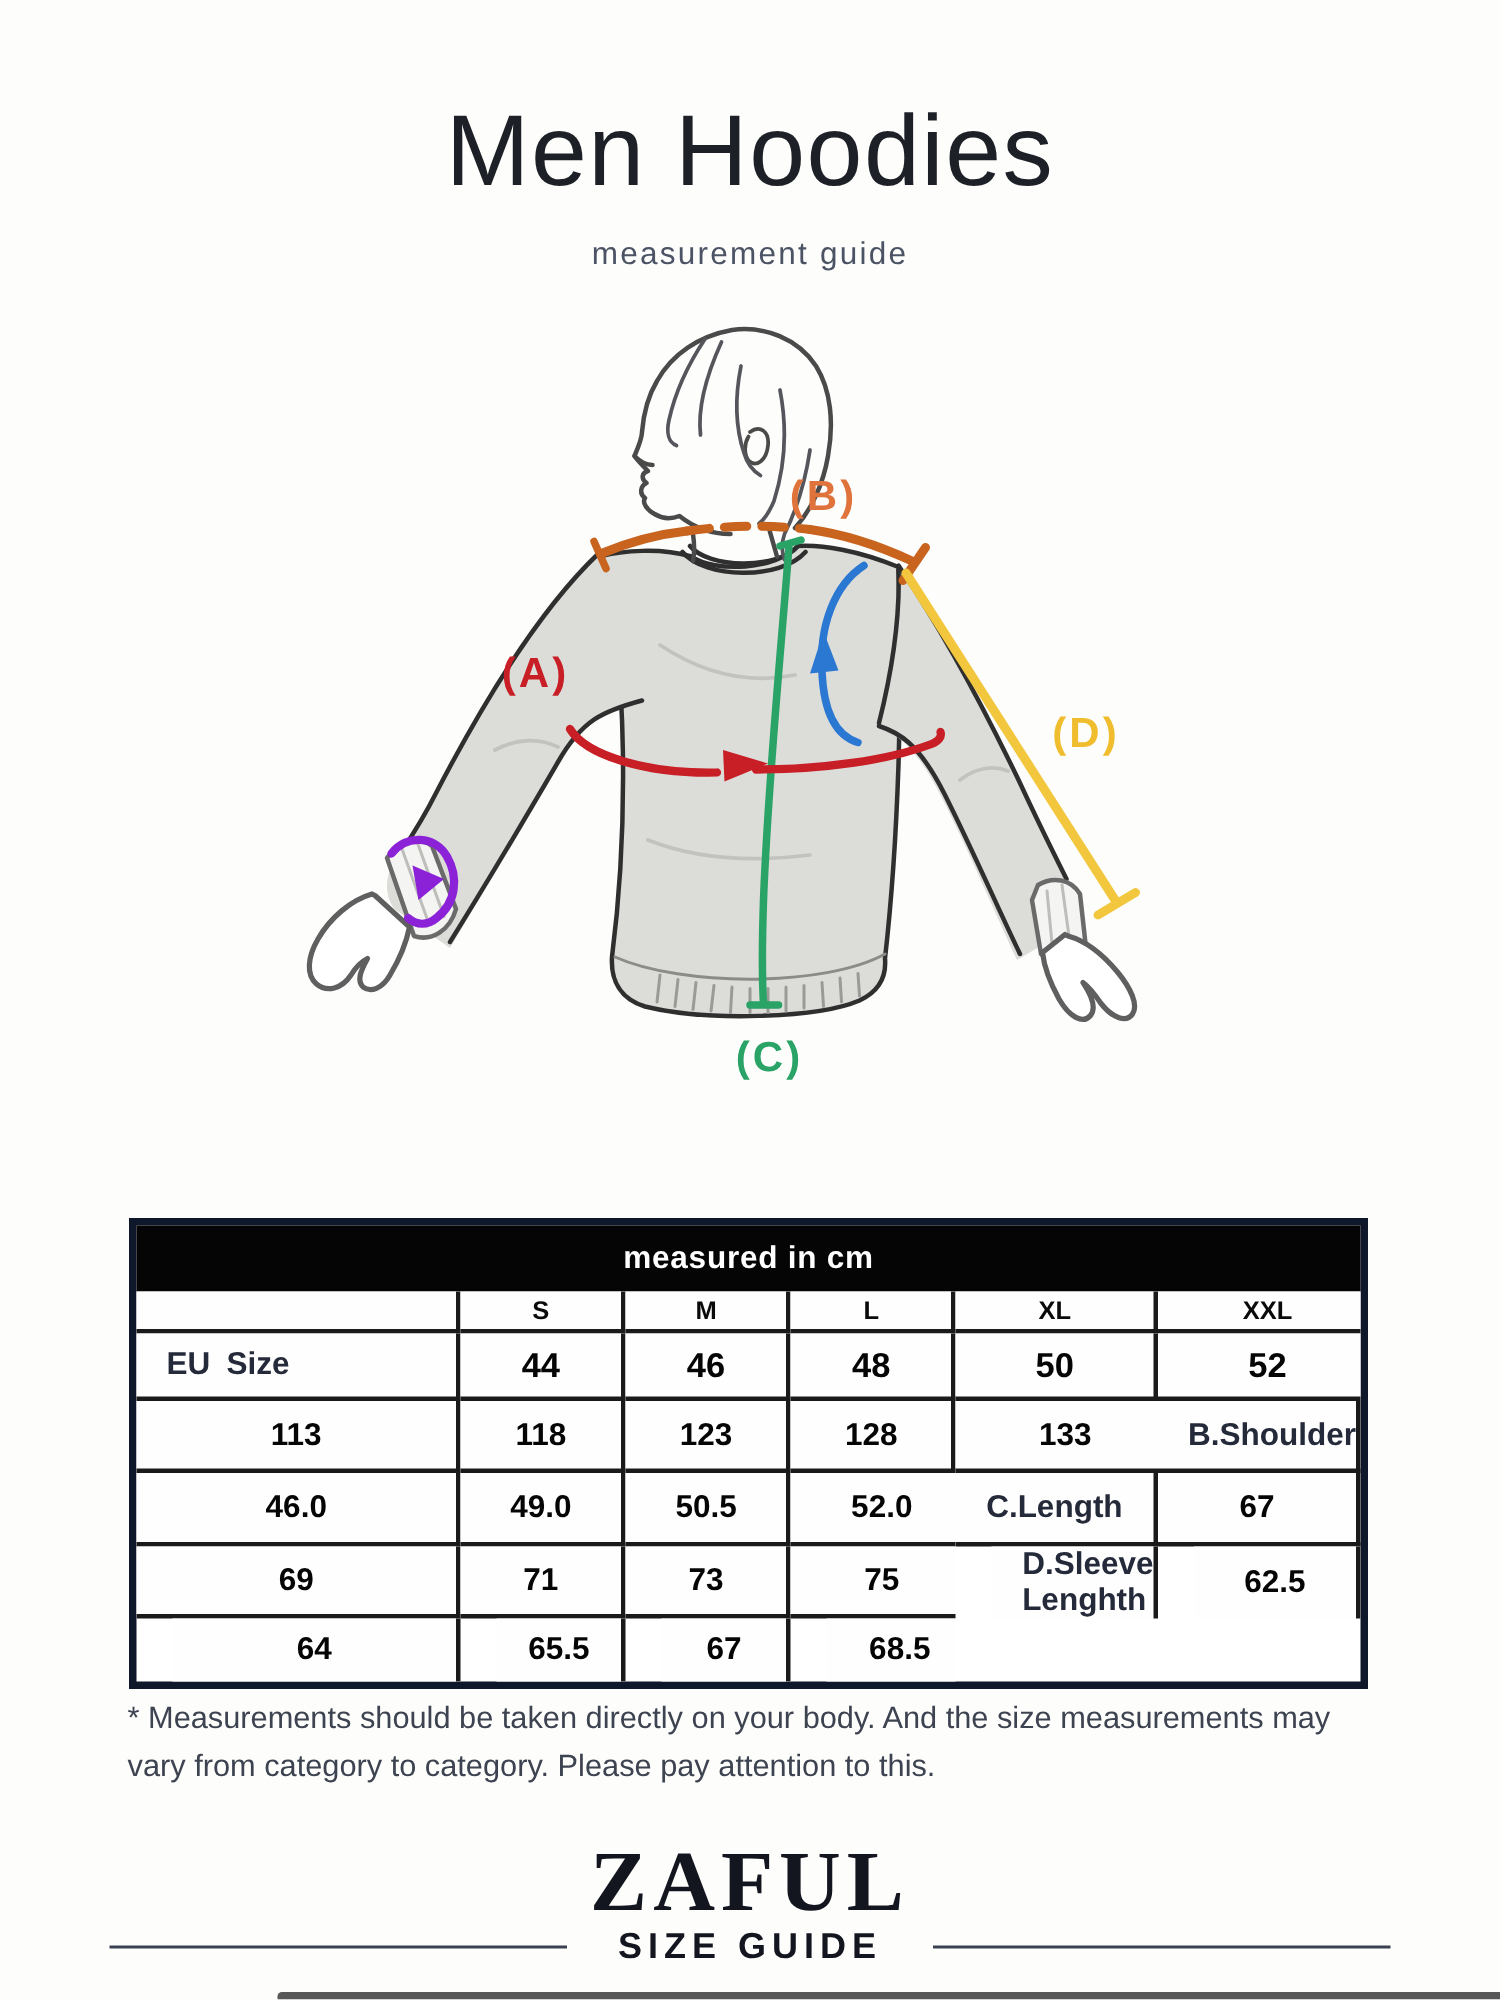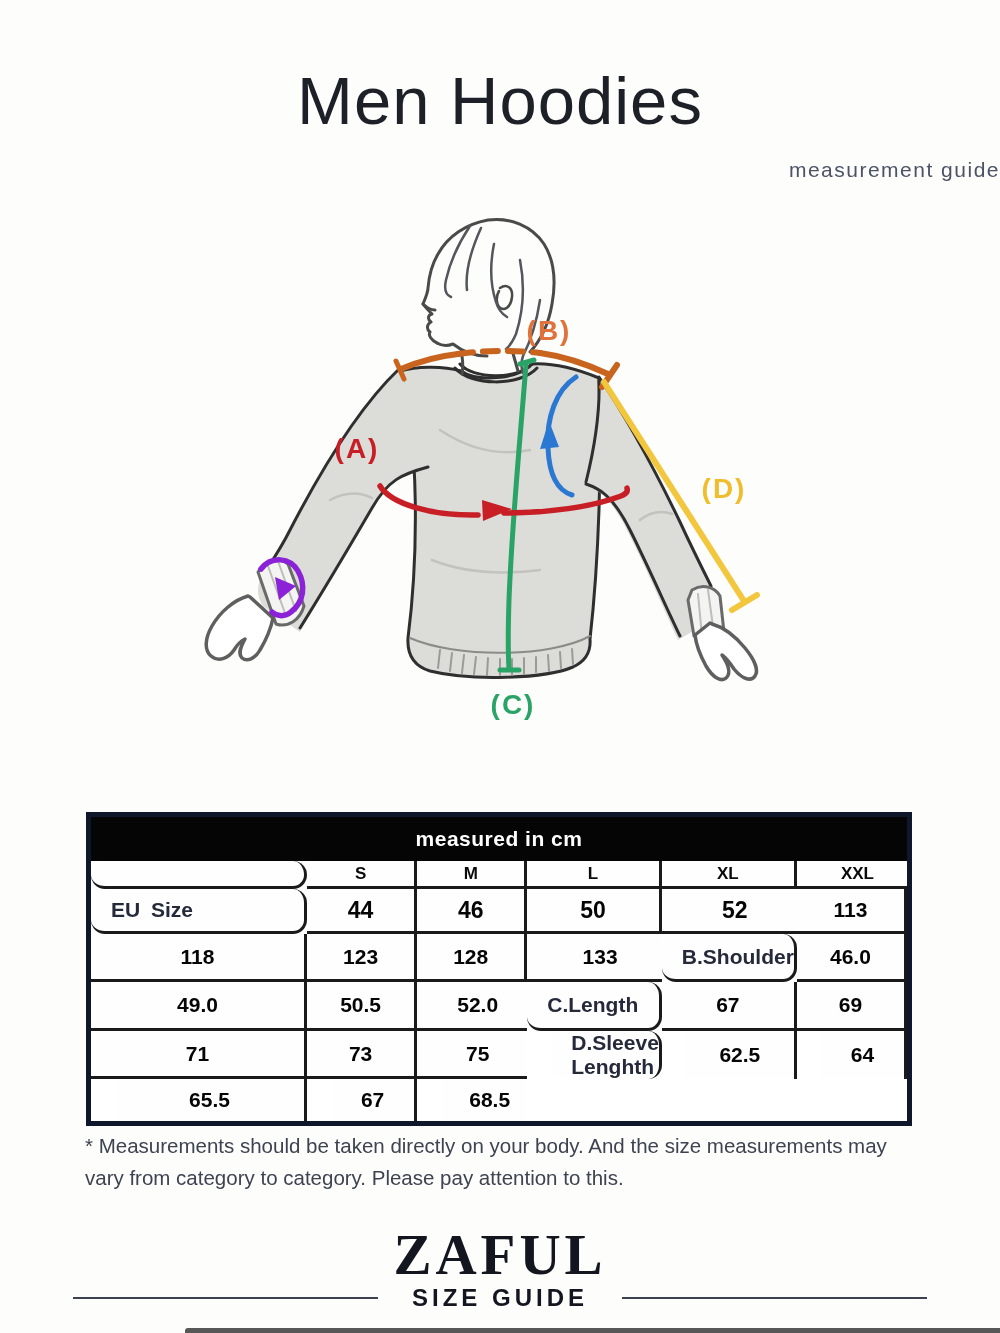--- a/index.html
+++ b/index.html
@@ -22,21 +22,21 @@
     top: 62px; left: 0; width: 1000px;
     text-align: center;
     font-size: 67px;
     font-weight: 300;
     letter-spacing: 1px;
     color: #1d2026;
   }
   .subtitle {
     position: absolute;
     top: 158px; left: 0; width: 1000px;
-    text-align: right;
+    text-align: center;
     font-size: 21px;
     letter-spacing: 1.5px;
     color: #4b5365;
   }
 
   
   svg.figure {
     position: absolute;
     left: 150px; top: 210px;
     width: 700px; height: 530px;
@@ -79,21 +79,20 @@
   .cell.last-col { border-right: none; padding-left: 11px; }
   .cell.last-row { border-bottom: none; margin-left: 24px; }
   .cell.szhead { font-size: 17px; font-weight: 700; color: #0a0a0a; }
   .cell.row-label {
     justify-content: flex-start;
     padding-left: 20px;
     font-size: 21px;
     font-weight: 600;
     word-spacing: 5px;
     color: #252a3a;
-    border-radius: 14px;
   }
   .cell.val { font-size: 21px; font-weight: 700; color: #050505; }
   .cell.val.eu { font-size: 23px; }
 
   
   .footnote {
     position: absolute;
     left: 85px; top: 1130px;
     width: 840px;
     font-size: 20.5px;
@@ -297,20 +296,21 @@
       <div class="cell row-label"></div>
       <div class="cell szhead">S</div>
       <div class="cell szhead">M</div>
       <div class="cell szhead">L</div>
       <div class="cell szhead">XL</div>
       <div class="cell szhead last-col">XXL</div>
 
       <div class="cell row-label">EU Size</div>
       <div class="cell val eu">44</div>
       <div class="cell val eu">46</div>
+      <div class="cell val eu">48</div>
       <div class="cell val eu">50</div>
       <div class="cell val eu last-col">52</div>
 
       <div class="cell val">113</div>
       <div class="cell val">118</div>
       <div class="cell val">123</div>
       <div class="cell val">128</div>
       <div class="cell val last-col">133</div>
 
       <div class="cell row-label">B.Shoulder</div>

